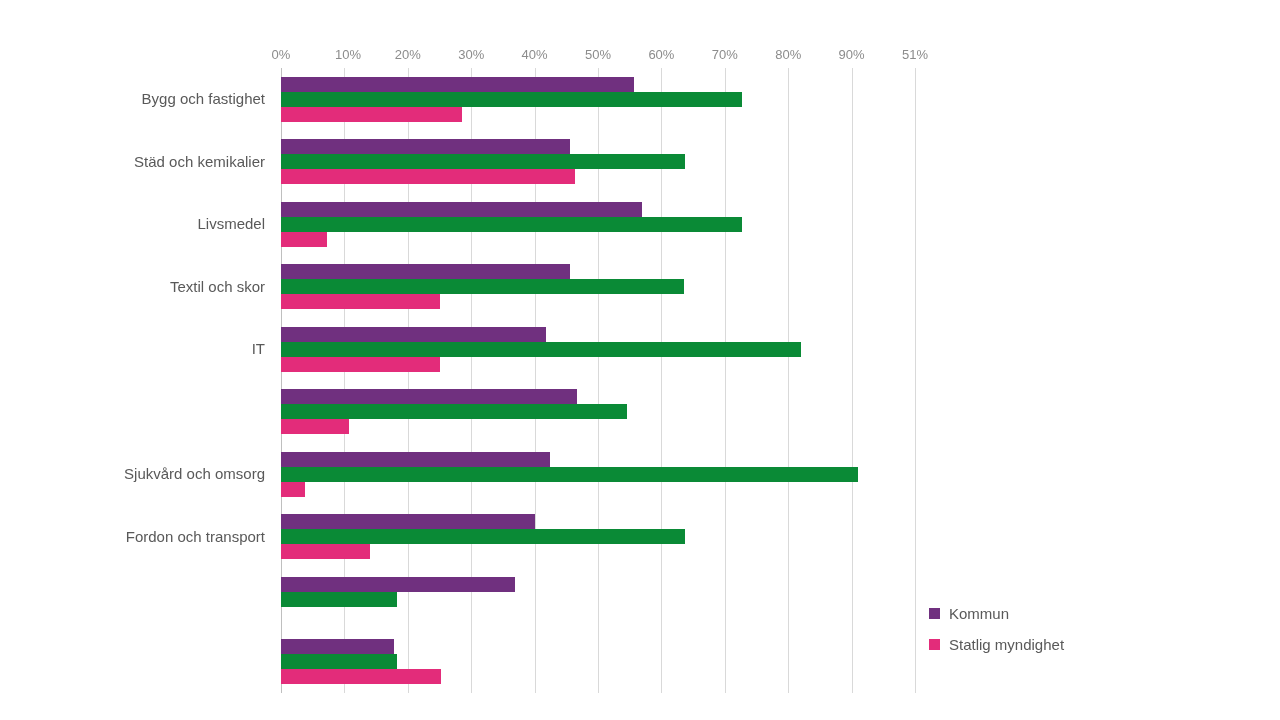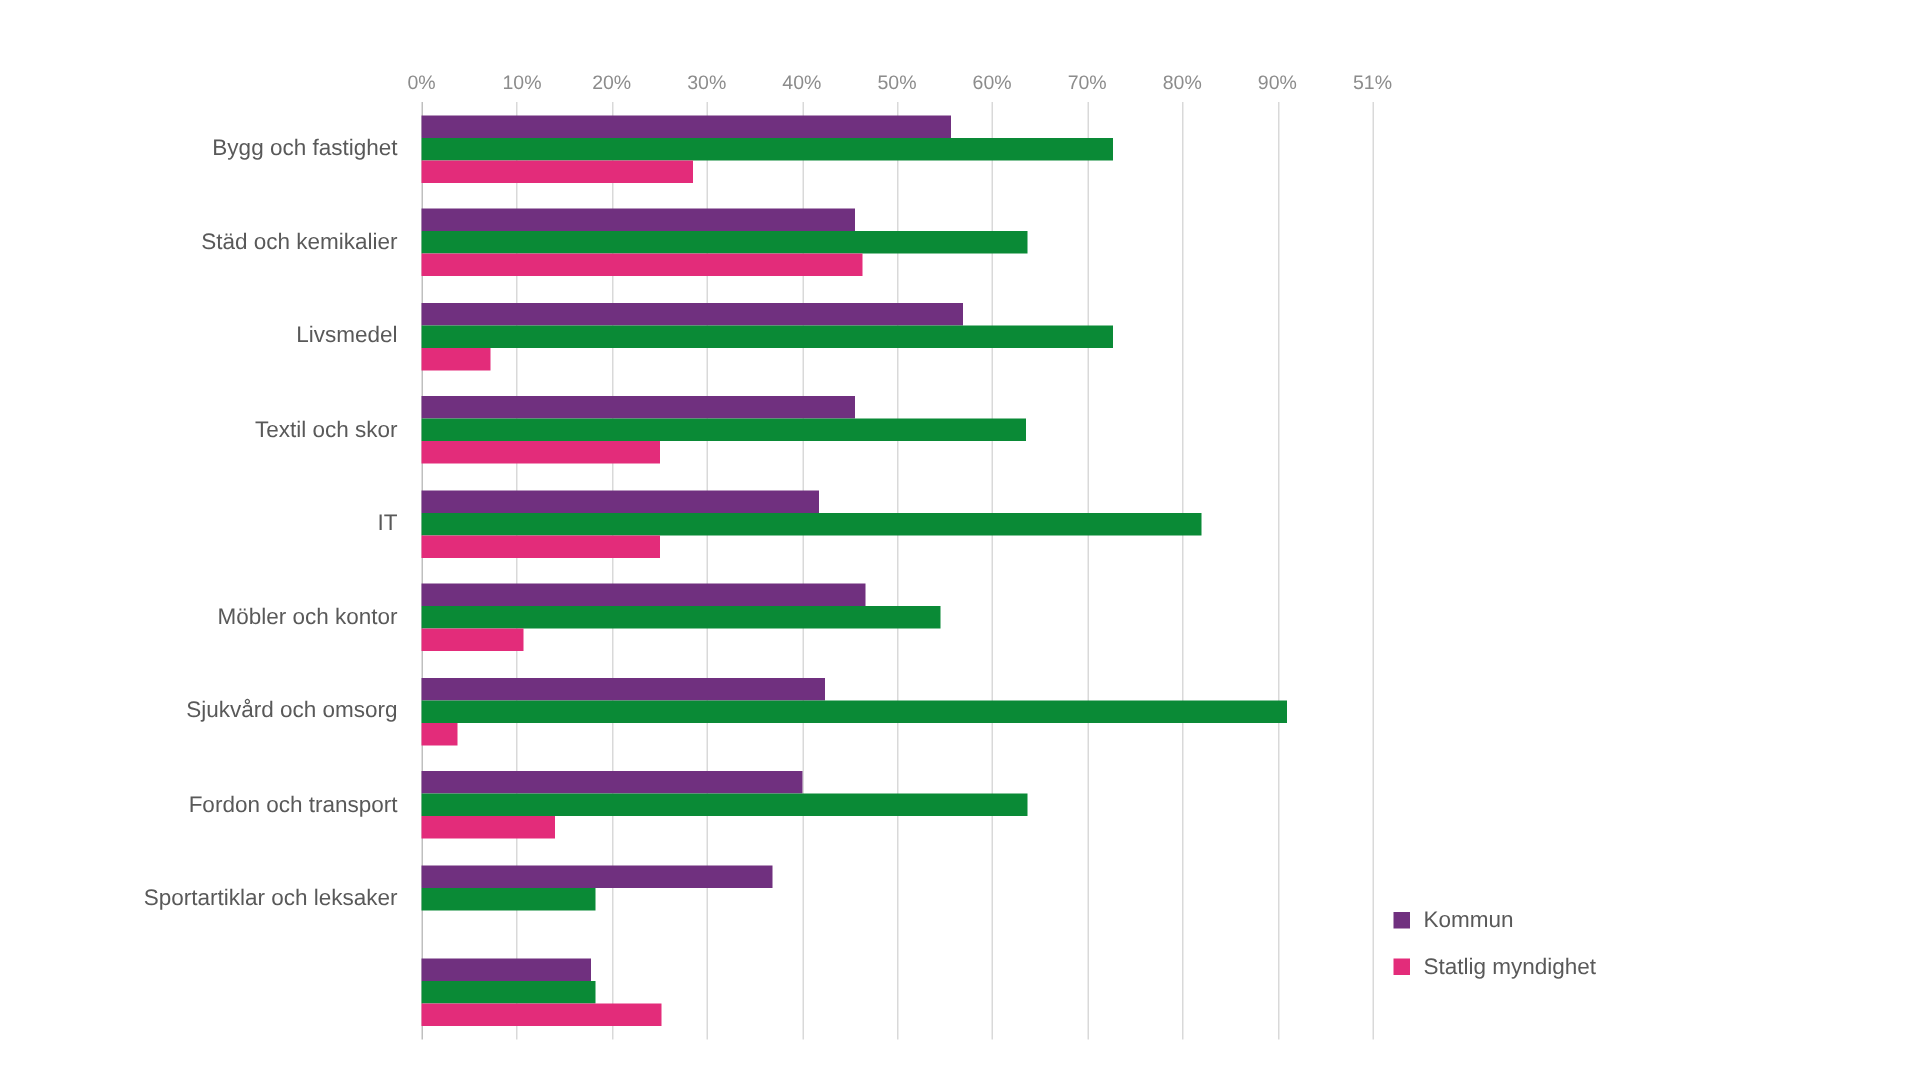--- a/index.html
+++ b/index.html
@@ -134,24 +134,22 @@
       <div class="x-tick-label" style="left: 570.6px;">90%</div>
       <div class="x-tick-label" style="left: 634px;">51%</div>
     </div>
 
   <div id="category-labels">
       <div class="cat-label" style="top: 22.25px;">Bygg och fastighet</div>
       <div class="cat-label" style="top: 84.75px;">Städ och kemikalier</div>
       <div class="cat-label" style="top: 147.25px;">Livsmedel</div>
       <div class="cat-label" style="top: 209.75px;">Textil och skor</div>
       <div class="cat-label" style="top: 272.25px;">IT</div>
-      <div class="cat-label" style="top: 334.75px;">Möbler och kontor</div>
       <div class="cat-label" style="top: 397.25px;">Sjukvård och omsorg</div>
       <div class="cat-label" style="top: 459.75px;">Fordon och transport</div>
-      <div class="cat-label" style="top: 522.25px;">Sportartiklar och leksaker</div>
     </div>
 
   <div id="plot-area">
       <div class="gridline axis-zero" style="left: 0px;"></div>
       <div class="gridline" style="left: 63.4px;"></div>
       <div class="gridline" style="left: 126.8px;"></div>
       <div class="gridline" style="left: 190.2px;"></div>
       <div class="gridline" style="left: 253.6px;"></div>
       <div class="gridline" style="left: 317px;"></div>
       <div class="gridline" style="left: 380.4px;"></div>

